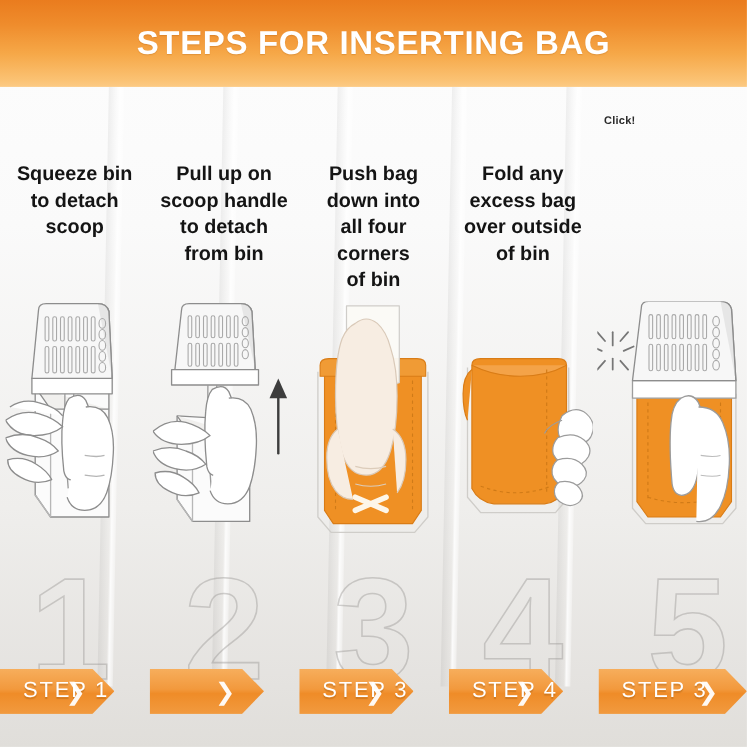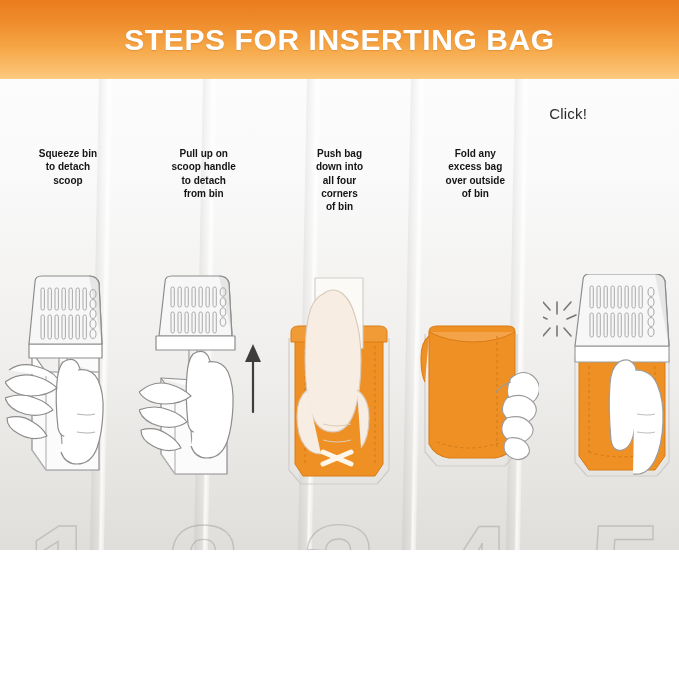--- a/index.html
+++ b/index.html
@@ -1,40 +1,40 @@
 <!DOCTYPE html>
 <html><head>
 <meta charset="utf-8">
 <style>
   html,body{margin:0;padding:0;background:#fff;}
   body{width:679px;height:679px;overflow:hidden;
        font-family:"Liberation Sans","DejaVu Sans",sans-serif;}
 
-  #root{position:relative;width:679px;height:550px;overflow:hidden;
+  #root{position:relative;width:679px;height:679px;overflow:hidden;
         background:linear-gradient(180deg,#fdfdfd 0%,#fafafa 30%,#efeeec 68%,#e4e2df 92%,#e0deda 100%);}
 
   
   .header{position:absolute;left:0;top:0;width:679px;height:79px;
           background:linear-gradient(180deg,#ea7c1e 0%,#ef8c2c 28%,#f6a848 62%,#fbc273 92%,#fcca84 100%);
           display:flex;align-items:center;justify-content:center;}
   .header-title{color:#ffffff;font-size:30px;font-weight:bold;letter-spacing:.6px;
                 line-height:1;text-align:center;white-space:nowrap;
                 text-shadow:0 1px 1px rgba(160,80,0,.25);}
 
   
   .divider{position:absolute;top:79px;width:14px;height:545px;
            background:linear-gradient(90deg,rgba(0,0,0,0.055) 0%,rgba(0,0,0,0.015) 40%,rgba(255,255,255,0) 58%,rgba(255,255,255,.85) 72%,rgba(255,255,255,.35) 100%);
            transform-origin:top center;transform:skewX(-1.1deg);pointer-events:none;}
 
   
   .cols{position:absolute;left:0;top:79px;width:679px;height:545px;display:flex;}
   .col{position:relative;width:135.8px;height:545px;}
 
   .caption{position:absolute;left:0;right:0;top:68px;text-align:center;
-           font-size:10px;font-weight:bold;color:#141414;line-height:1.33;
+           font-size:18px;font-weight:bold;color:#141414;line-height:1.33;
            padding:0 6px;box-sizing:border-box;white-space:pre-line;}
 
   .art{position:absolute;left:0;right:0;top:195px;height:230px;}
   .art svg{display:block;margin:0 auto;}
 
   
   .ghost{position:absolute;bottom:-14px;left:0;right:0;text-align:center;
          font-size:132px;font-weight:bold;line-height:1;
          color:transparent;-webkit-text-stroke:1.4px rgba(150,148,145,.42);
          font-family:"Liberation Sans","DejaVu Sans",sans-serif;
@@ -49,21 +49,21 @@
   .banner{background:linear-gradient(180deg,#f7ae5c 0%,#f2993d 45%,#ef8c28 55%,#f19a3f 100%);
           display:flex;align-items:center;
           clip-path:polygon(0 0, calc(100% - 20px) 0, 100% 50%, calc(100% - 20px) 100%, 0 100%);
           box-shadow:0 1px 2px rgba(120,70,10,.18);}
   .banner-label{color:#ffffff;font-size:20px;letter-spacing:1.6px;
                 padding-left:21px;white-space:nowrap;
                 text-shadow:0 1px 1px rgba(150,80,10,.35);}
   .banner-chev{position:absolute;right:26px;top:50%;transform:translateY(-50%);
                color:#ffffff;font-size:22px;font-weight:bold;line-height:1;opacity:.95;}
 
-  .click-label{position:absolute;font-size:15px;font-weight:normal;color:#2a2a2a;
+  .click-label{position:absolute;font-size:10px;font-weight:bold;color:#2a2a2a;
                letter-spacing:.2px;}
 </style>
 </head>
 <body>
 
 <div id="root">
 
   <div class="header">
     <div class="header-title">STEPS FOR INSERTING BAG</div>
   </div>

